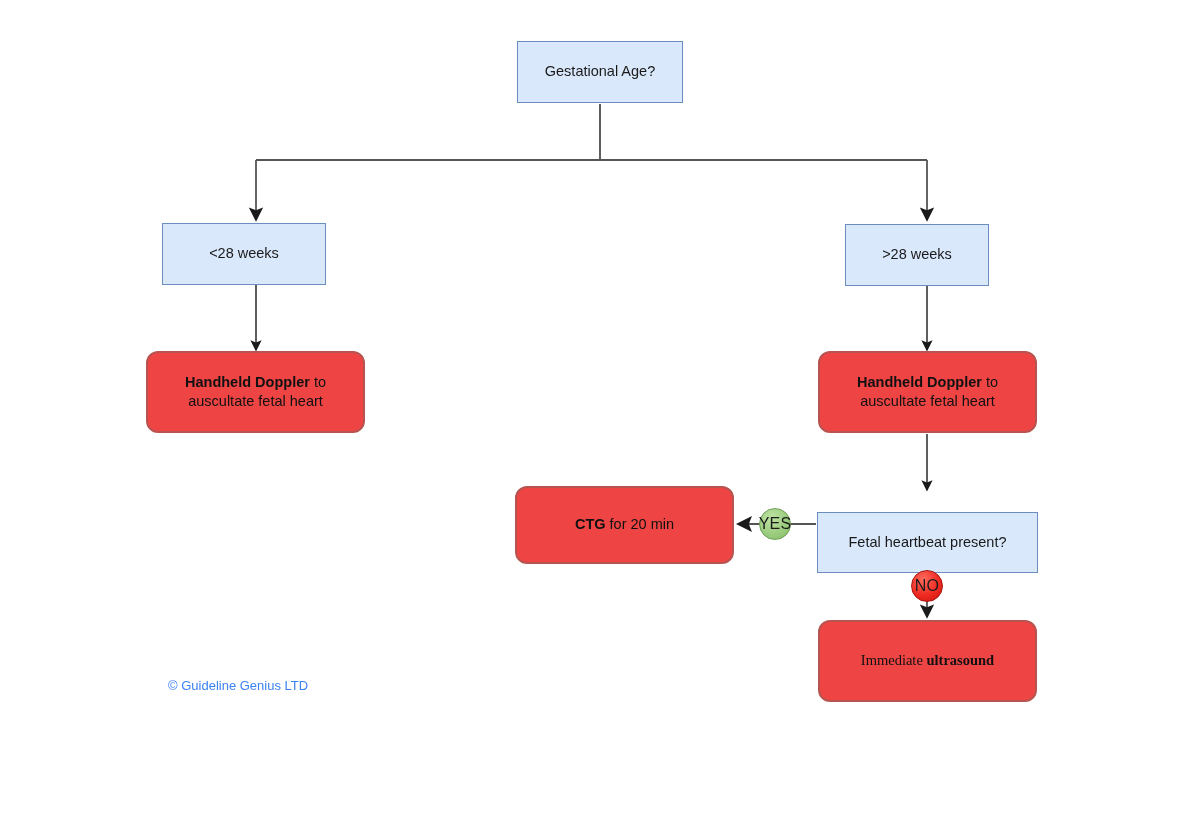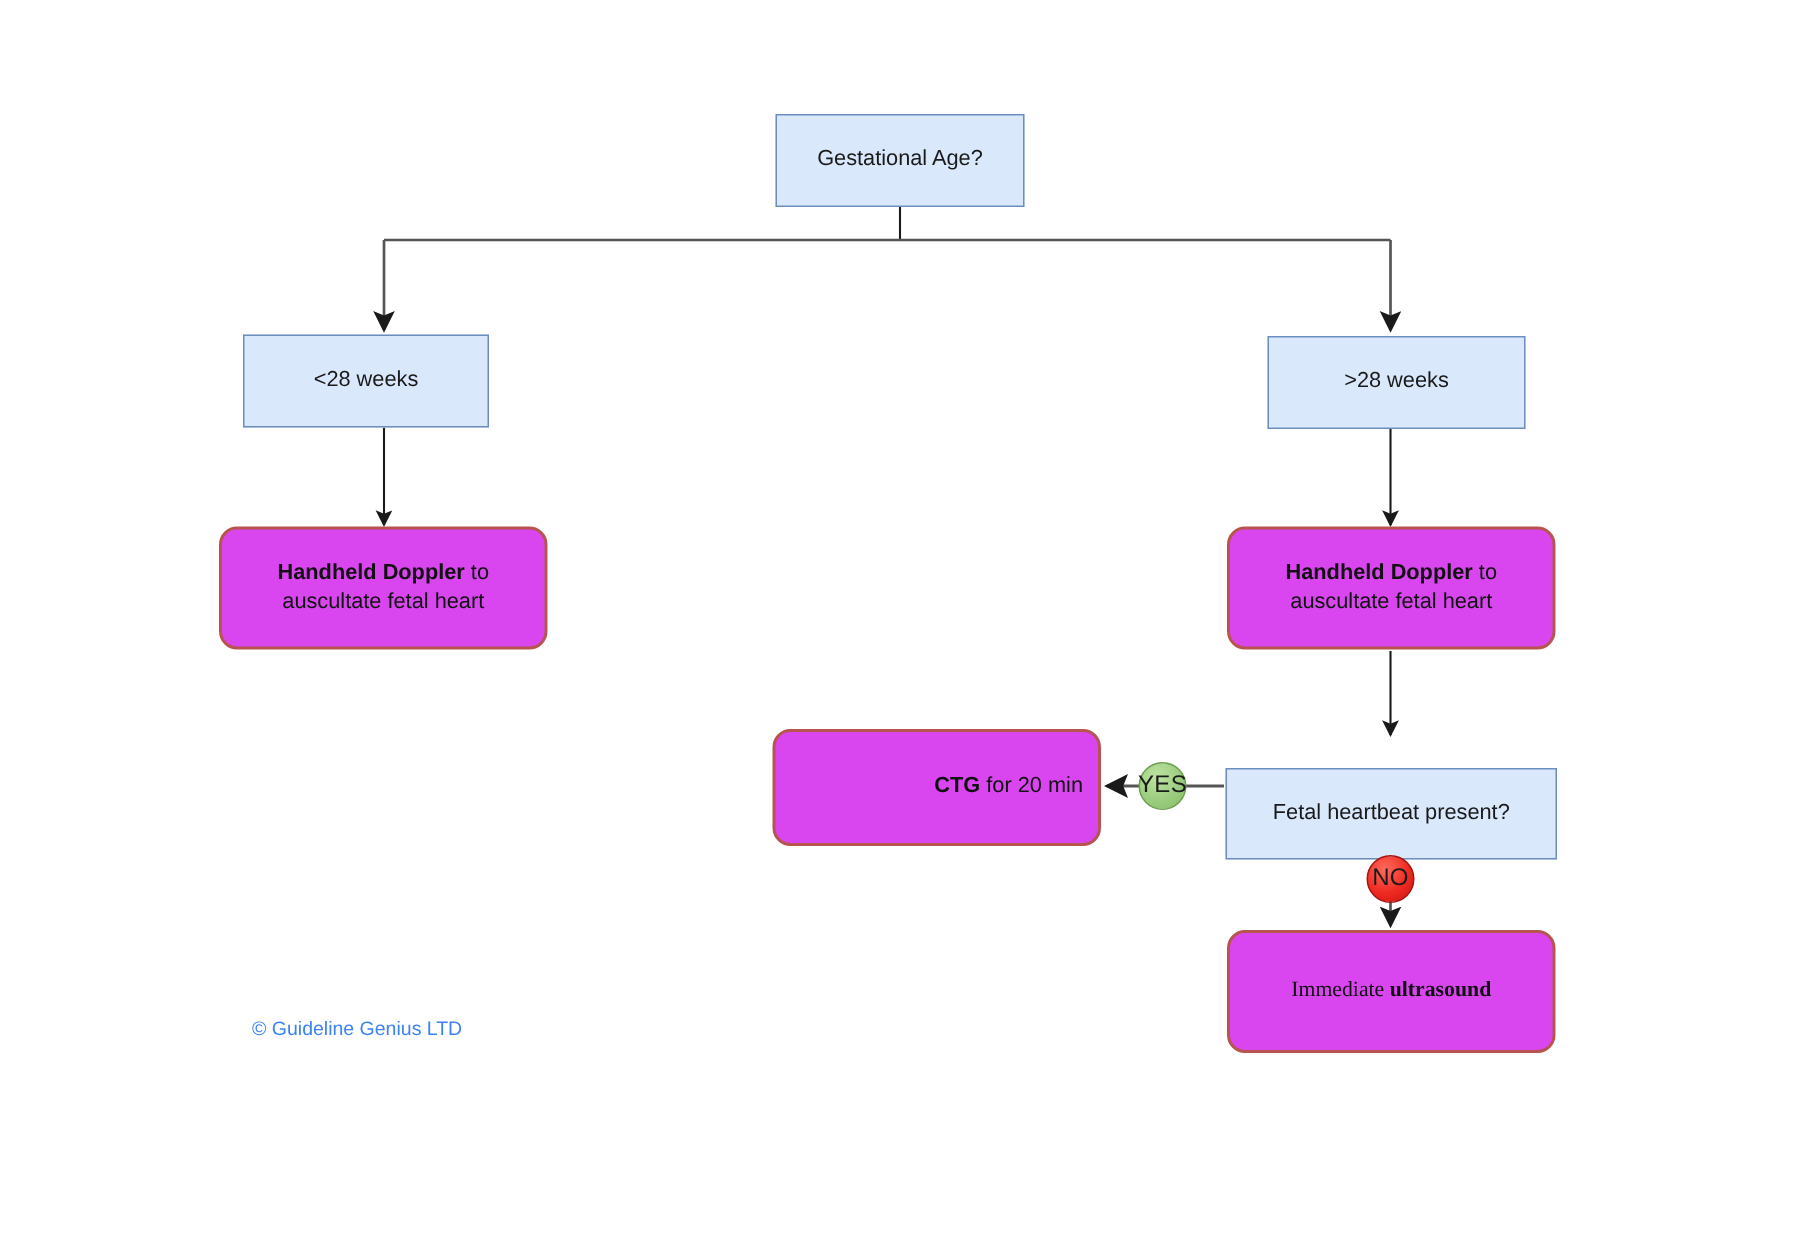--- a/index.html
+++ b/index.html
@@ -36,21 +36,21 @@
     text-align: center;
     line-height: 1.32;
   }
   .node-decision {
     background: #DAE8FC;
     border: 1px solid #6C8EBF;
     color: #1a1a1a;
     font-size: 14.5px;
   }
   .node-action {
-    background: #d946ef;
+    background: #ef4444;
     border: 2px solid #B85450;
     border-radius: 12px;
     color: #111111;
     font-size: 14.5px;
   }
   .node-inner {
     padding: 0 10px;
     width: 100%;
   }
   .node-action b,
@@ -110,45 +110,45 @@
     <path d="M927,285 L927,350" fill="none" stroke="#1a1a1a" stroke-width="1.4" marker-end="url(#arrow-dark)"></path>
 
     <path d="M927,434 L927,490" fill="none" stroke="#1a1a1a" stroke-width="1.4" marker-end="url(#arrow-dark)"></path>
 
     <path d="M816,524 L738,524" fill="none" stroke="#555555" stroke-width="2" marker-end="url(#arrow-dark)"></path>
 
     <path d="M927,554 L927,572" fill="none" stroke="#1a1a1a" stroke-width="1.4"></path>
     <path d="M927,600 L927,617" fill="none" stroke="#555555" stroke-width="1.8" marker-end="url(#arrow-dark)"></path>
   </svg>
 
-  <div class="node node-decision" style="left:517px; top:41px; width:166px; height:62px;margin-top:35px;">
+  <div class="node node-decision" style="left:517px; top:41px; width:166px; height:62px;">
     <span class="node-inner">Gestational Age?</span>
   </div>
 
   <div class="node node-decision" style="left:162px; top:223px; width:164px; height:62px;">
     <span class="node-inner">&lt;28 weeks</span>
   </div>
 
-  <div class="node node-decision" style="left:845px; top:224px; width:172px; height:62px;justify-content:center;">
+  <div class="node node-decision" style="left:845px; top:224px; width:144px; height:62px;justify-content:center;">
     <span class="node-inner">&gt;28 weeks</span>
   </div>
 
   <div class="node node-action" style="left:146px; top:351px; width:219px; height:82px;">
     <span class="node-inner"><b>Handheld Doppler</b><span> to auscultate fetal heart</span></span>
   </div>
 
   <div class="node node-action" style="left:818px; top:351px; width:219px; height:82px;">
     <span class="node-inner"><b>Handheld Doppler</b><span> to auscultate fetal heart</span></span>
   </div>
 
   <div class="node node-decision" style="left:817px; top:512px; width:221px; height:61px;">
     <span class="node-inner">Fetal heartbeat present?</span>
   </div>
 
-  <div class="node node-action" style="left:515px; top:486px; width:219px; height:78px;text-align:right;">
+  <div class="node node-action" style="left:515px; top:486px; width:219px; height:78px;">
     <span class="node-inner"><b>CTG</b><span> for 20 min</span></span>
   </div>
 
   <div class="node node-action" style="left:818px; top:620px; width:219px; height:82px;font-family:Liberation Serif, serif;">
     <span class="node-inner"><span>Immediate </span><b>ultrasound</b></span>
   </div>
 
   <div class="badge badge-yes" style="left:759px; top:508px; width:32px; height:32px;">
     <span>YES</span>
   </div>

